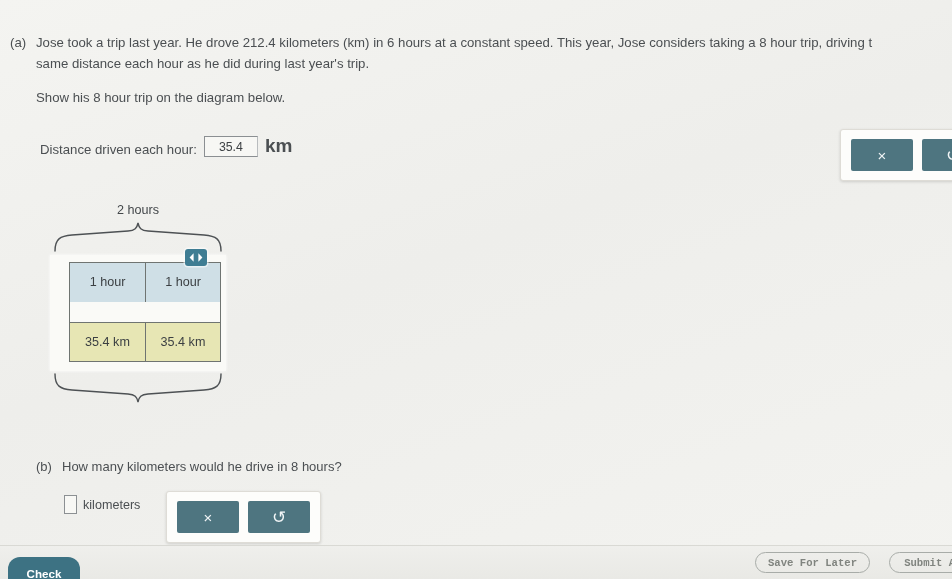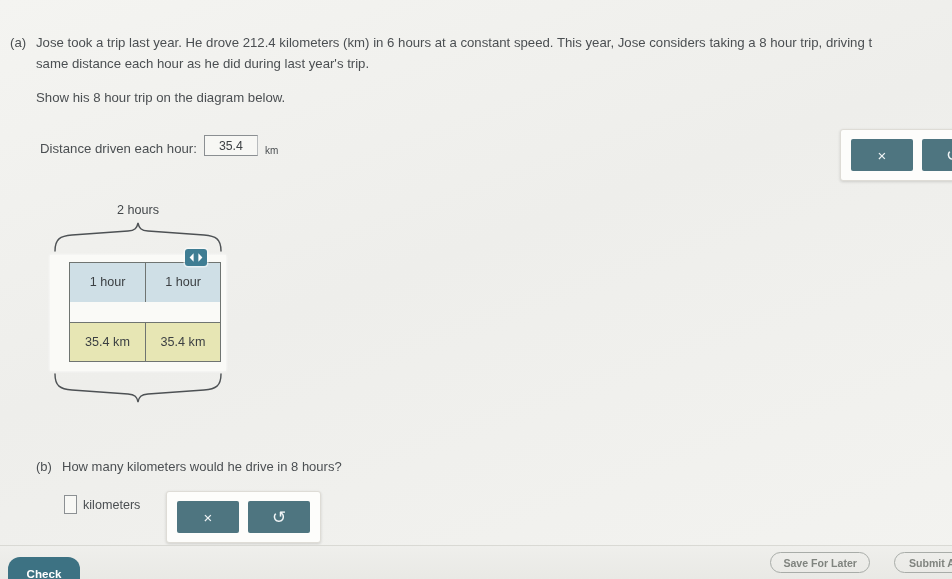--- a/index.html
+++ b/index.html
@@ -74,21 +74,21 @@
     border: 1px solid #8b8f92;
     border-right: 1px solid #b9bcbe;
     background: #f7f7f4;
     color: #3e4245;
     font-family: Liberation Sans, sans-serif;
     font-size: 12.3px;
     text-align: center;
     line-height: 19px;
     padding: 0;
   }
-  .dist-unit { color: #4b4f52; font-size: 10px; }
+  .dist-unit { color: #4b4f52; font-size: 19px; font-weight: bold; }
 
   
   .diagram {
     position: absolute;
     left: 48px;
     top: 203px;
     width: 180px;
     height: 222px;
   }
   .brace-label {
@@ -240,21 +240,21 @@
     cursor: pointer;
   }
   .pill-btn {
     position: absolute;
     top: 6px;
     height: 21px;
     background: transparent;
     border: 1px solid #a8aca8;
     border-radius: 11px;
     color: #80847f;
-    font-family: Liberation Sans, sans-serif;
+    font-family: Liberation Mono, monospace;
     font-size: 10.6px;
     font-weight: bold;
     cursor: pointer;
     padding: 0 12px;
     white-space: nowrap;
   }
   .save-later { right: 82px; }
   .submit-btn { right: -18px; padding: 0 14px; }
 
   .dot-artifact {

